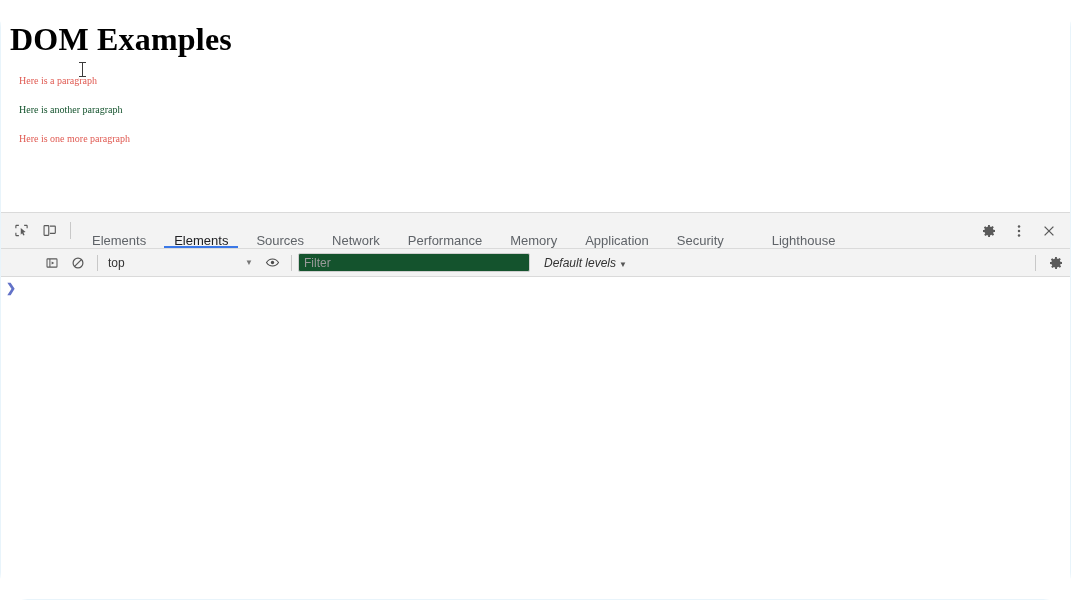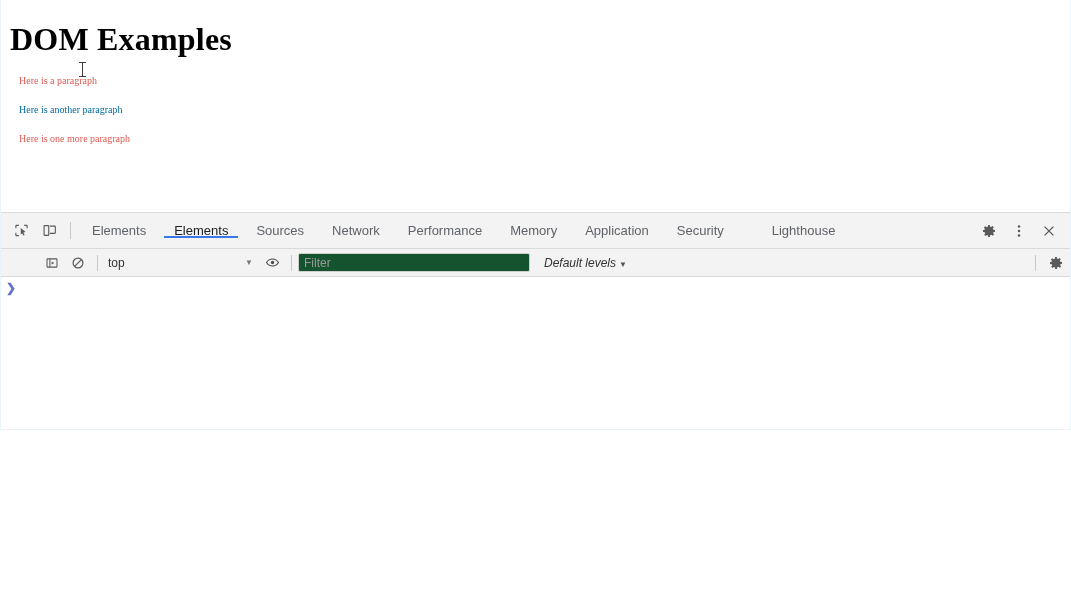--- a/index.html
+++ b/index.html
@@ -10,28 +10,29 @@
   body {
     width: 1071px;
     height: 600px;
     overflow: hidden;
     font-family: "Liberation Sans", sans-serif;
   }
 
   .browser-frame {
     position: relative;
     width: 1071px;
-    height: 430px;
+    height: 600px;
     box-sizing: border-box;
     border-left: 1px solid #e8f4fb;
     border-right: 1px solid #e8f4fb;
     border-bottom: 1px solid #e8f4fb;
     background: #ffffff;
     display: flex;
     flex-direction: column;
+    border-radius: 28px;
   }
 
   
   .page-viewport {
     height: 212px;
     background: #ffffff;
     padding: 0 8px;
     box-sizing: border-box;
     position: relative;
     overflow: hidden;
@@ -44,21 +45,21 @@
     margin: 21px 0 0 1px;
     letter-spacing: 0.2px;
   }
   .page-para {
     font-family: "Liberation Serif", serif;
     font-size: 10px;
     margin: 17px 0 0 10px;
     line-height: 1.2;
   }
   .para-red { color: #e05a52; }
-  .para-black { color: #0369a1; }
+  .para-black { color: #14532d; }
 
   
   .ibeam-cursor {
     position: absolute;
     left: 77px;
     top: 62px;
     width: 9px;
     height: 15px;
     pointer-events: none;
   }
@@ -106,21 +107,21 @@
   }
   .dt-tool-btn.first { margin-left: 6px; }
   .vsep {
     width: 1px;
     background: #c8c8c8;
     margin: 9px 7px;
     flex: none;
   }
   .dt-tabs {
     display: flex;
-    align-items: center;
+    align-items: flex-end;
     flex: 1;
     min-width: 0;
   }
   .dt-tab {
     padding: 0 14px;
     display: flex;
     align-items: center;
     font-size: 13px;
     color: #5f6368;
     position: relative;

